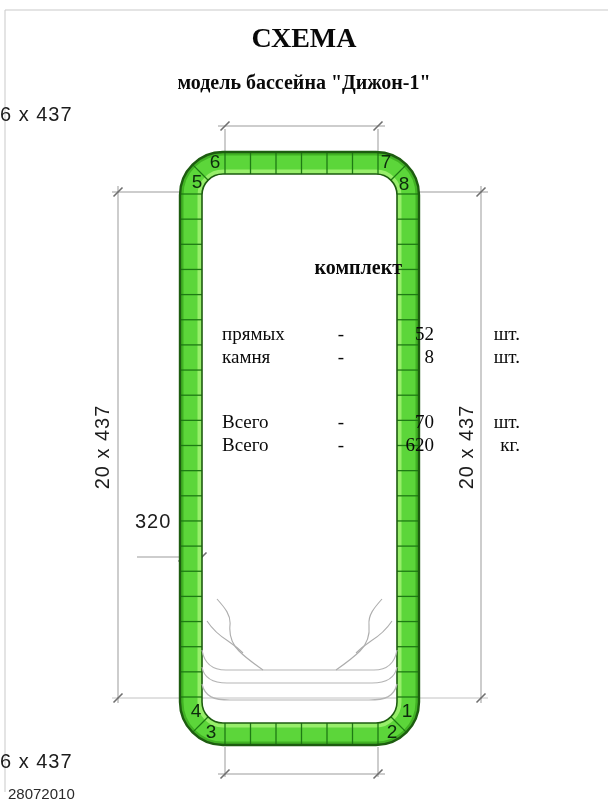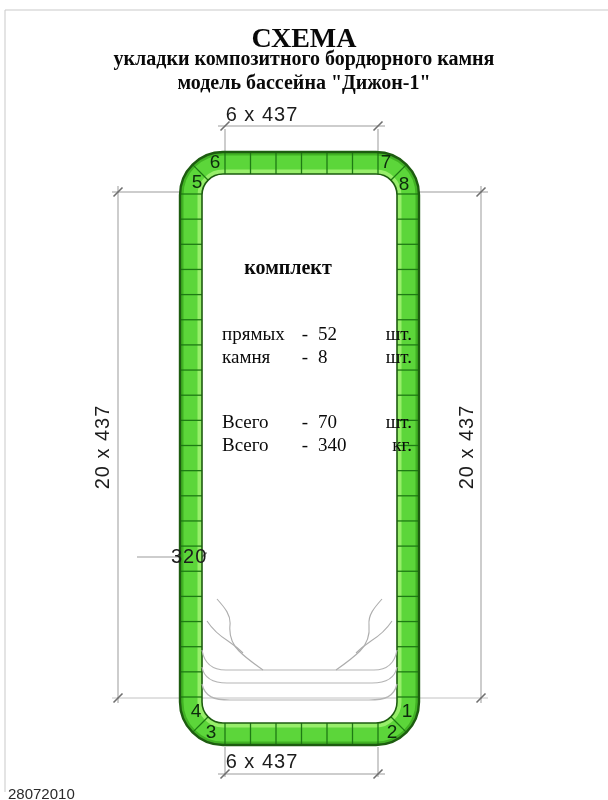--- a/index.html
+++ b/index.html
@@ -7,36 +7,36 @@
         font-family:"Liberation Serif", serif;color:#000;}
   #drawing{position:absolute;left:0;top:0;}
   .abs{position:absolute;}
   .title-line{width:608px;text-align:center;font-weight:bold;
               font-family:"Liberation Serif", serif;color:#090909;}
   #title1{top:22px;font-size:28px;}
   #title2{top:47px;font-size:20px;}
   #title3{top:71px;font-size:20px;}
   .dim-text{font-family:"Liberation Sans", sans-serif;font-size:20px;color:#1c1c1c;
             letter-spacing:1px;white-space:nowrap;}
-  .dim-h{width:524px;text-align:center;}
+  .dim-h{width:524px;text-align:left;}
   #dim-top{top:103px;}
   #dim-bottom{top:750px;}
   .dim-v{transform:translate(-50%,-50%) rotate(-90deg);}
   #dim-left{left:102px;top:447px;}
   #dim-right{left:466px;top:447px;}
-  #dim-320{left:135px;top:545px;margin-left:36px;}
+  #dim-320{left:135px;top:510px;}
   .corner-num{transform:translate(-50%,-50%);font-family:"Liberation Sans", sans-serif;
               font-size:19px;color:#0d2b0d;white-space:nowrap;}
-  #kit-heading{left:202px;top:254px;width:172px;text-align:center;
-               font-weight:bold;font-size:20px;line-height:26px;color:#090909;}
+  #kit-heading{left:202px;top:254px;width:172px;text-align:right;
+               font-weight:bold;font-size:20px;line-height:26px;color:#090909;padding-left:28px;}
   #kit-list{left:222px;top:322px;width:190px;font-size:19px;color:#0a0a0a;}
-  .kit-row{display:grid;grid-template-columns:70px 26px 44px 50px;line-height:23px;}
+  .kit-row{display:grid;grid-template-columns:70px 26px 44px 50px;line-height:23px;gap:36px;}
   .kit-name{text-align:left;}
   .kit-dash{text-align:center;}
-  .kit-value{text-align:left;}
+  .kit-value{text-align:right;}
   .kit-unit{text-align:right;padding-left:9px;}
   .kit-gap{margin-top:42px;}
   #date-stamp{left:8px;top:785px;font-family:"Liberation Sans", sans-serif;
               font-size:15px;color:#2a2a2a;}
 </style>
 </head>
 <body>
 
 <div id="page">
 
@@ -166,21 +166,20 @@
     </g>
     <g fill="none" stroke="#adadad" stroke-width="1.1">
       <path d="M 217,599 C 225,608 231,615 230,625 C 229,635 231,643 239,651 C 245,657 253,663 263,670"></path>
       <path d="M 207,621 C 213,630 220,636 228,641 C 234,645 238,648 243,653"></path>
       <path d="M 382,599 C 374,608 368,615 369,625 C 370,635 368,643 360,651 C 354,657 346,663 336,670"></path>
       <path d="M 392,621 C 386,630 379,636 371,641 C 365,645 361,648 356,653"></path>
     </g>
   </svg>
 
   <div class="abs title-line" id="title1">СХЕМА</div>
-  <div class="abs title-line" id="title2">укладки композитного бордюрного камня</div>
   <div class="abs title-line" id="title3">модель бассейна  "Дижон-1"</div>
 
   <div class="abs dim-text dim-h" id="dim-top">6 x 437</div>
   <div class="abs dim-text dim-h" id="dim-bottom">6 x 437</div>
   <div class="abs dim-text dim-v" id="dim-left">20 x 437</div>
   <div class="abs dim-text dim-v" id="dim-right">20 x 437</div>
   <div class="abs dim-text" id="dim-320">320</div>
 
   <div class="abs corner-num" style="left:407px;top:711px;">1</div>
   <div class="abs corner-num" style="left:392px;top:732px;">2</div>
@@ -209,19 +208,19 @@
     </div>
     <div class="kit-row kit-gap">
       <span class="kit-name">Всего</span>
       <span class="kit-dash">-</span>
       <span class="kit-value">70</span>
       <span class="kit-unit">шт.</span>
     </div>
     <div class="kit-row">
       <span class="kit-name">Всего</span>
       <span class="kit-dash">-</span>
-      <span class="kit-value">340</span>
+      <span class="kit-value">620</span>
       <span class="kit-unit">кг.</span>
     </div>
   </div>
 
   <div class="abs" id="date-stamp">28072010</div>
 </div>
 
 </body></html>

